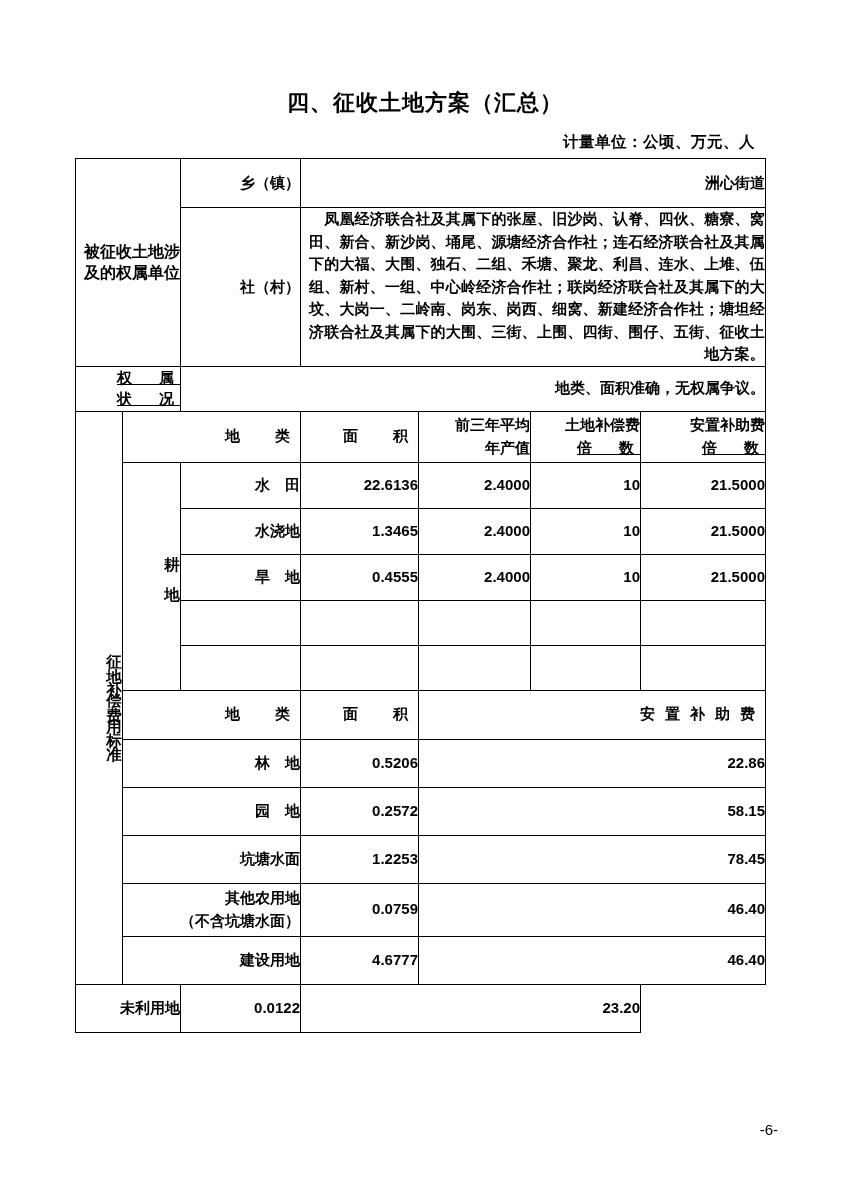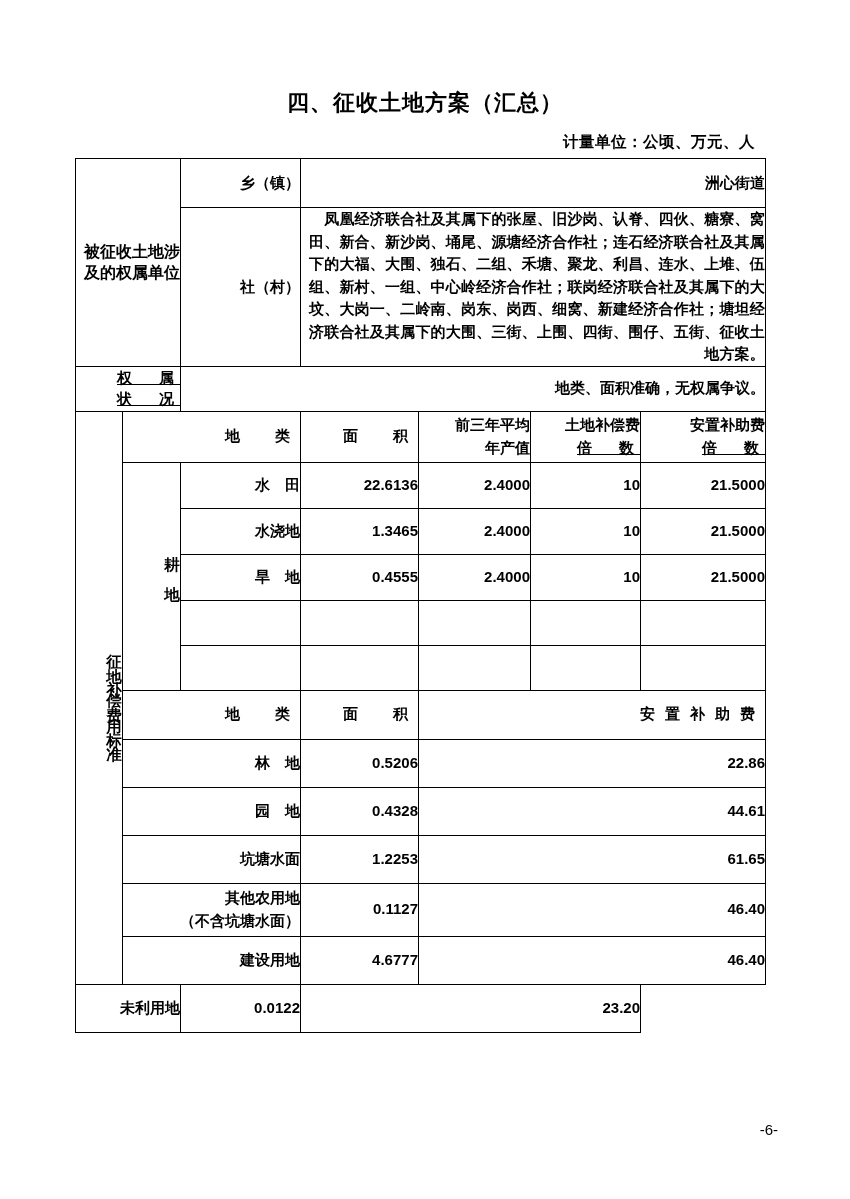--- a/index.html
+++ b/index.html
@@ -244,36 +244,36 @@
         </tr>
 
         <tr>
           <td colspan="2" class="cell-pad" style="height:47px">林　地</td>
           <td class="cell-pad num">0.5206</td>
           <td colspan="3" class="cell-pad num">22.86</td>
         </tr>
 
         <tr>
           <td colspan="2" class="cell-pad" style="height:47px">园　地</td>
-          <td class="cell-pad num">0.4328</td>
-          <td colspan="3" class="cell-pad num">44.61</td>
+          <td class="cell-pad num">0.2572</td>
+          <td colspan="3" class="cell-pad num">58.15</td>
         </tr>
 
         <tr>
           <td colspan="2" class="cell-pad" style="height:47px">坑塘水面</td>
           <td class="cell-pad num">1.2253</td>
-          <td colspan="3" class="cell-pad num">61.65</td>
+          <td colspan="3" class="cell-pad num">78.45</td>
         </tr>
 
         <tr>
           <td colspan="2" class="cell-pad two-line" style="height:52px">
             <span>其他农用地</span><br>
             <span>（不含坑塘水面）</span>
           </td>
-          <td class="cell-pad num">0.1127</td>
+          <td class="cell-pad num">0.0759</td>
           <td colspan="3" class="cell-pad num">46.40</td>
         </tr>
 
         <tr>
           <td colspan="2" class="cell-pad" style="height:47px">建设用地</td>
           <td class="cell-pad num">4.6777</td>
           <td colspan="3" class="cell-pad num">46.40</td>
         </tr>
 
         <tr>

